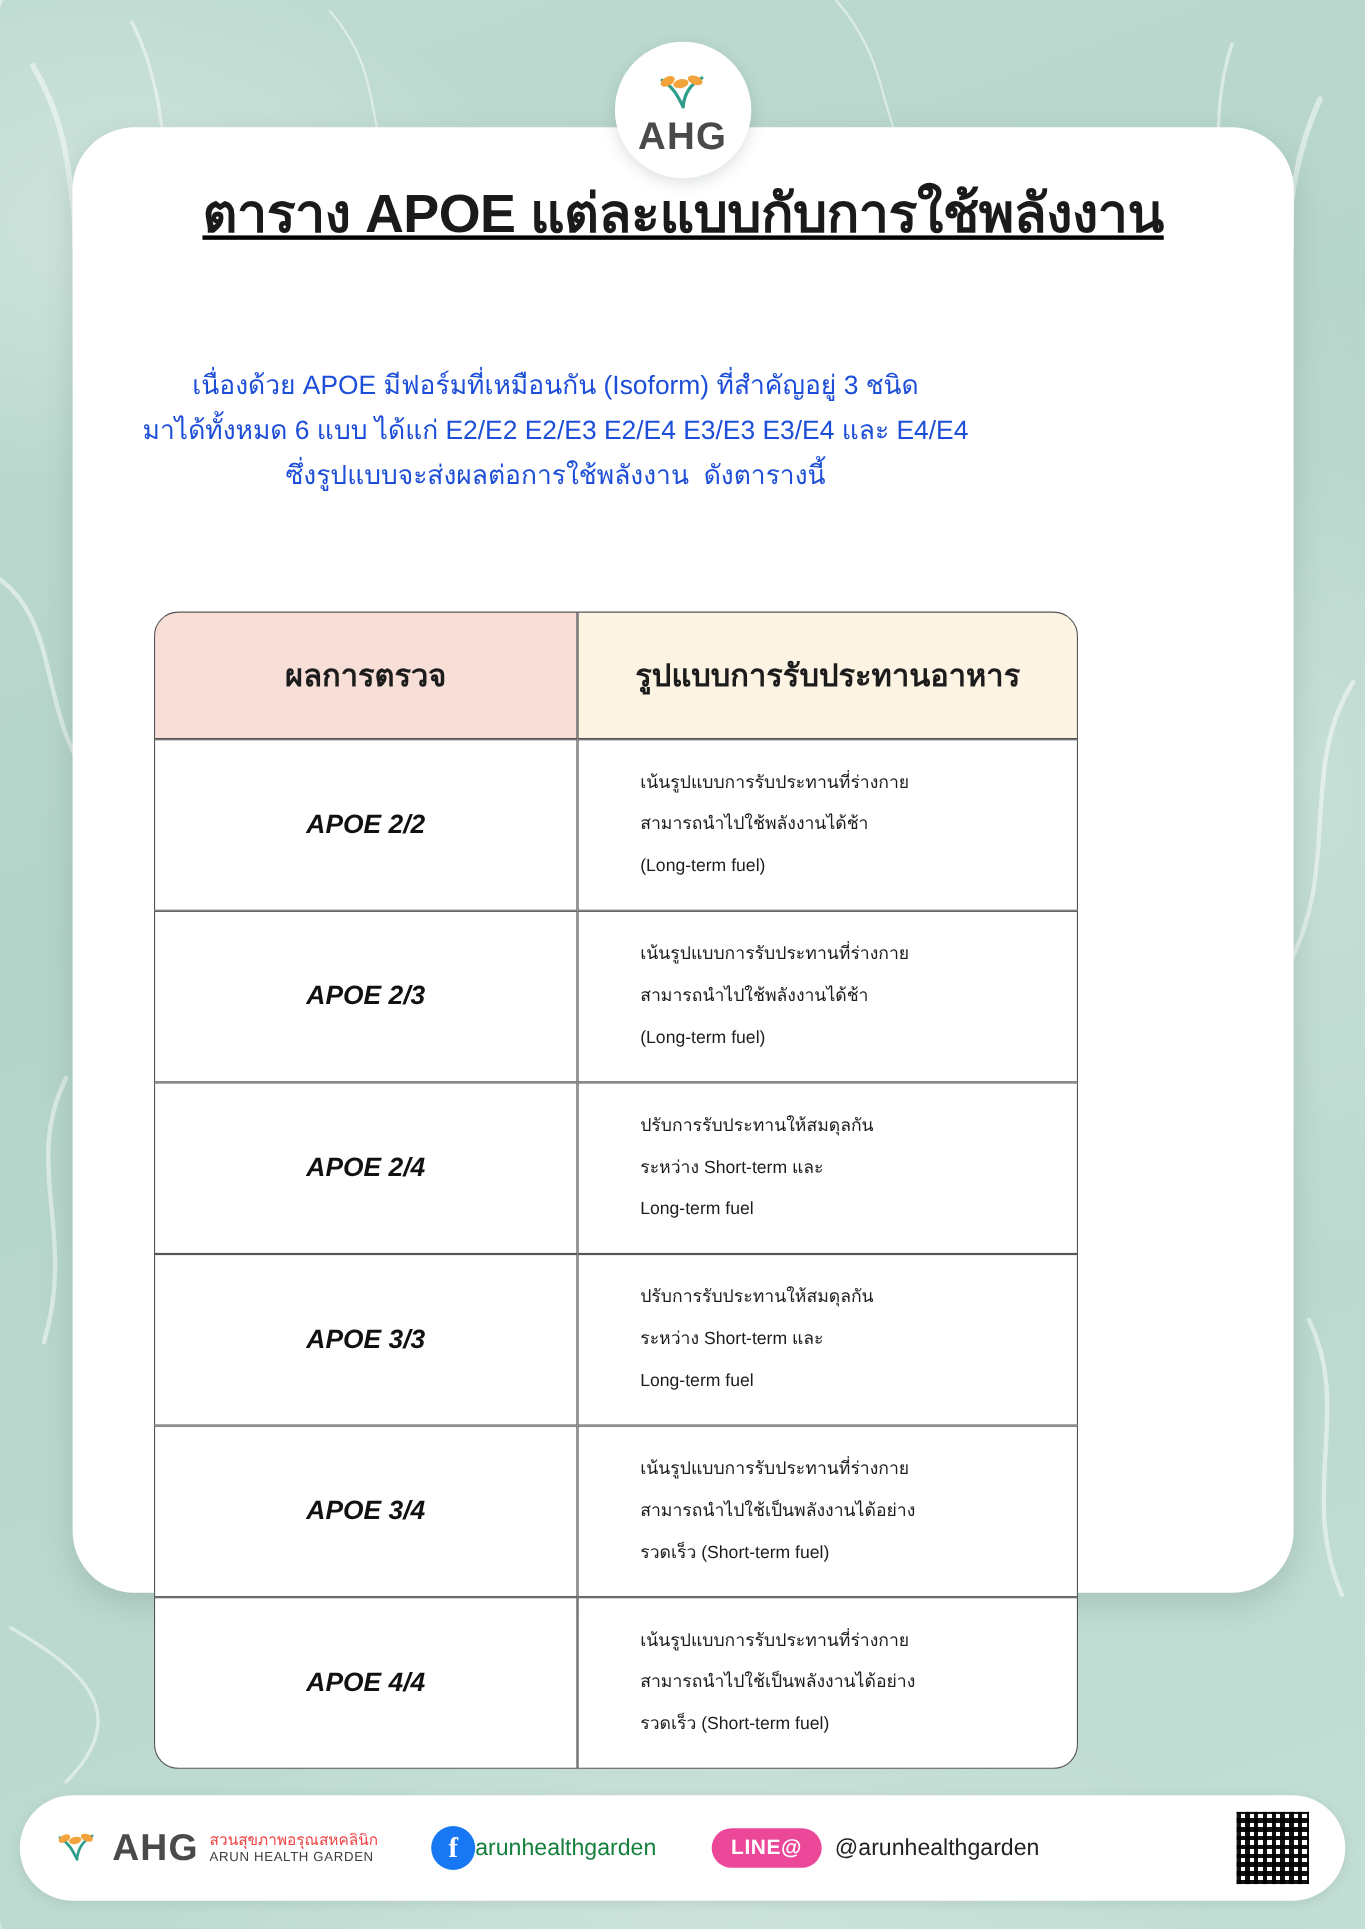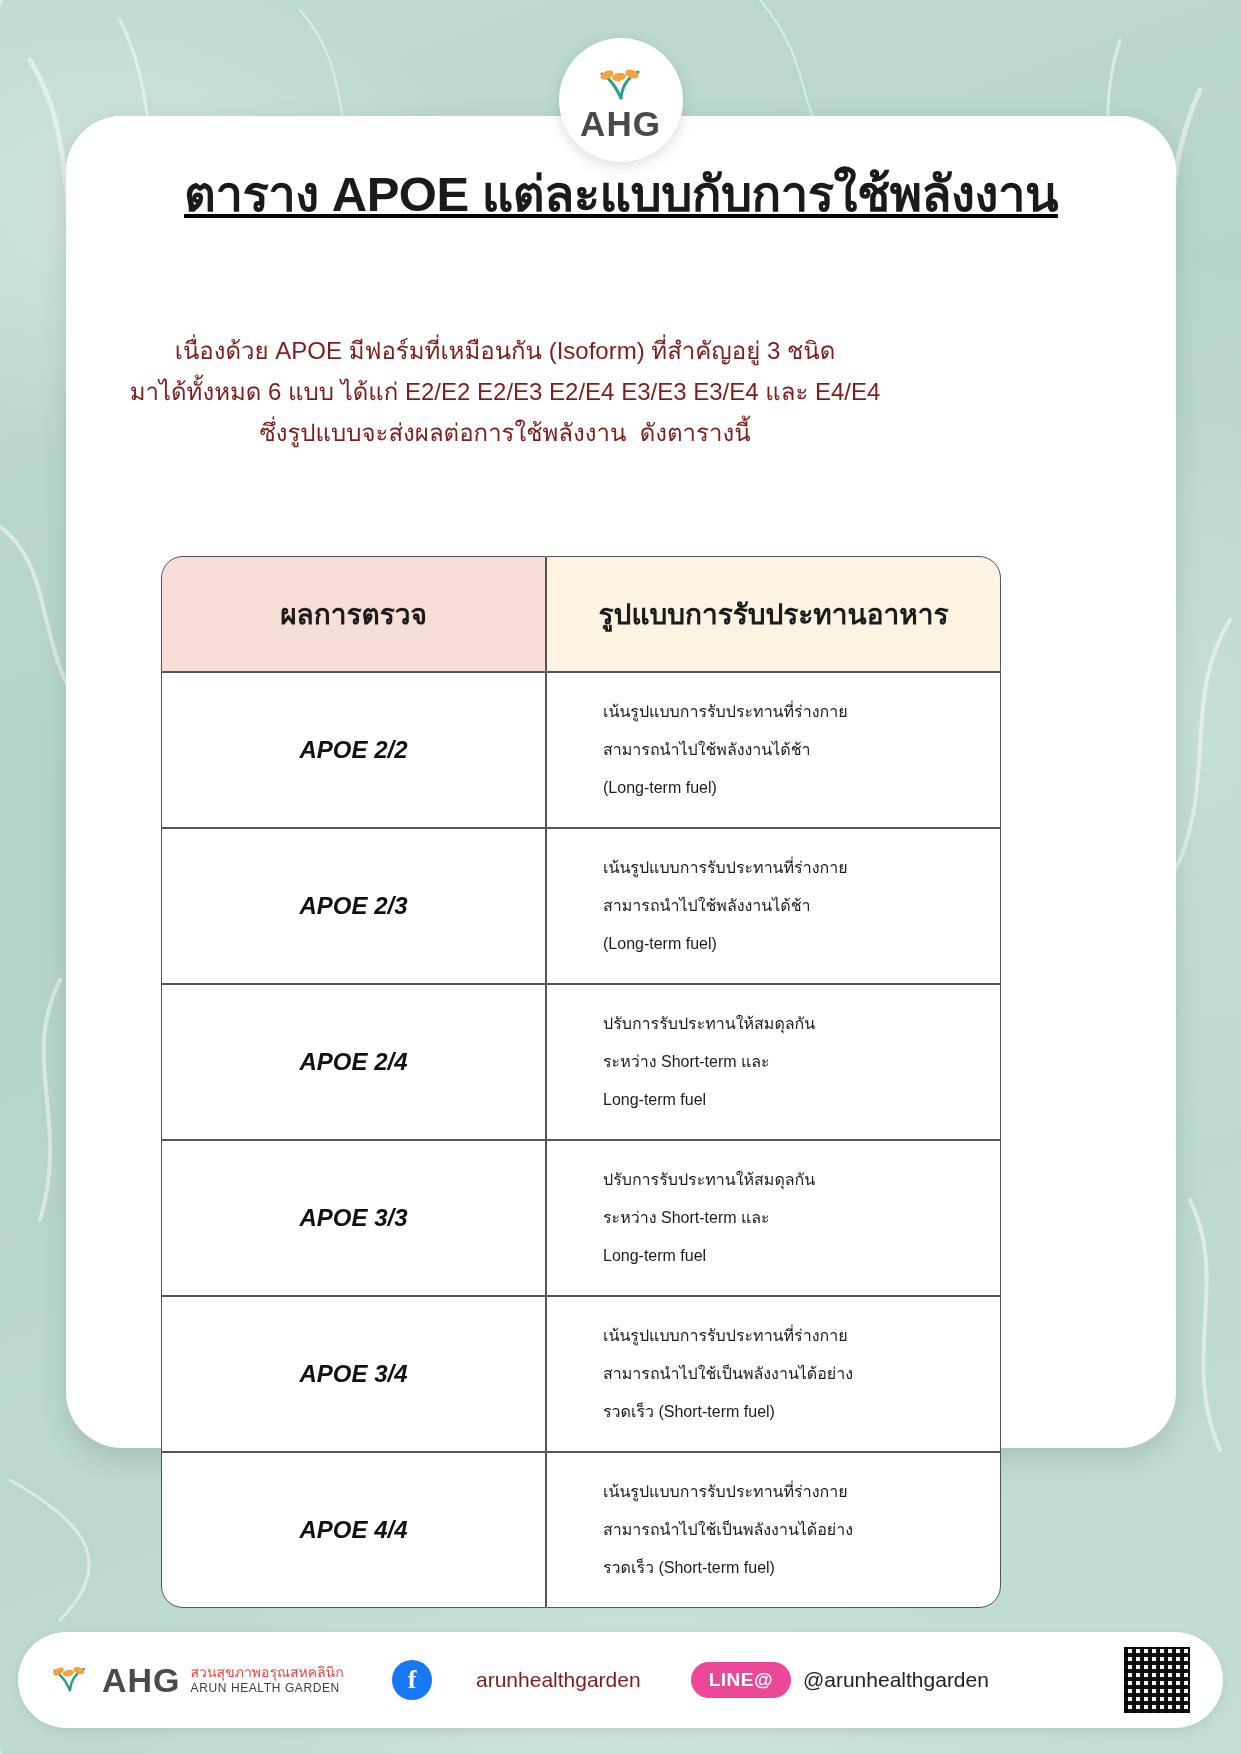--- a/index.html
+++ b/index.html
@@ -89,29 +89,29 @@
     line-height: 1;
     margin-top: 2px;
   }
   .intro {
     position: absolute;
     left: 66px;
     top: 330px;
     width: 878px;
     text-align: center;
     z-index: 5;
-    color: #7f1d1d;
+    color: #1d4ed8;
     font-size: 24px;
     line-height: 41px;
   }
   .intro p { white-space: pre; }
 
   table.apoe {
     position: absolute;
-    left: 161px;
+    left: 140px;
     top: 556px;
     width: 840px;
     border-collapse: separate;
     border-spacing: 0;
     z-index: 5;
   }
   table.apoe th, table.apoe td {
     border: 1px solid #555555;
     vertical-align: middle;
   }
@@ -175,21 +175,21 @@
   .f-item { display: flex; align-items: center; gap: 12px; }
   .f-phone { margin-left: 16px; }
   .f-phone .lines { font-size: 20px; color: #222; line-height: 1.25; }
   .circle-icon {
     width: 40px; height: 40px; border-radius: 50%;
     display: flex; align-items: center; justify-content: center;
     color: #fff; font-size: 20px; font-weight: bold;
   }
   .ic-phone { background: #1a9e8f; }
   .ic-fb { background: #1877f2; font-family: "Liberation Serif", serif; font-size: 26px; }
-  .f-fb { margin-left: 44px; font-size: 21px; color: #7f1d1d; text-align: center; }
+  .f-fb { font-size: 21px; color: #15803d; text-align: center; }
   .line-pill {
     margin-left: 50px;
     background: #ec4899;
     color: #fff;
     font-size: 19px;
     font-weight: bold;
     padding: 7px 18px;
     border-radius: 22px;
     letter-spacing: .5px;
   }

